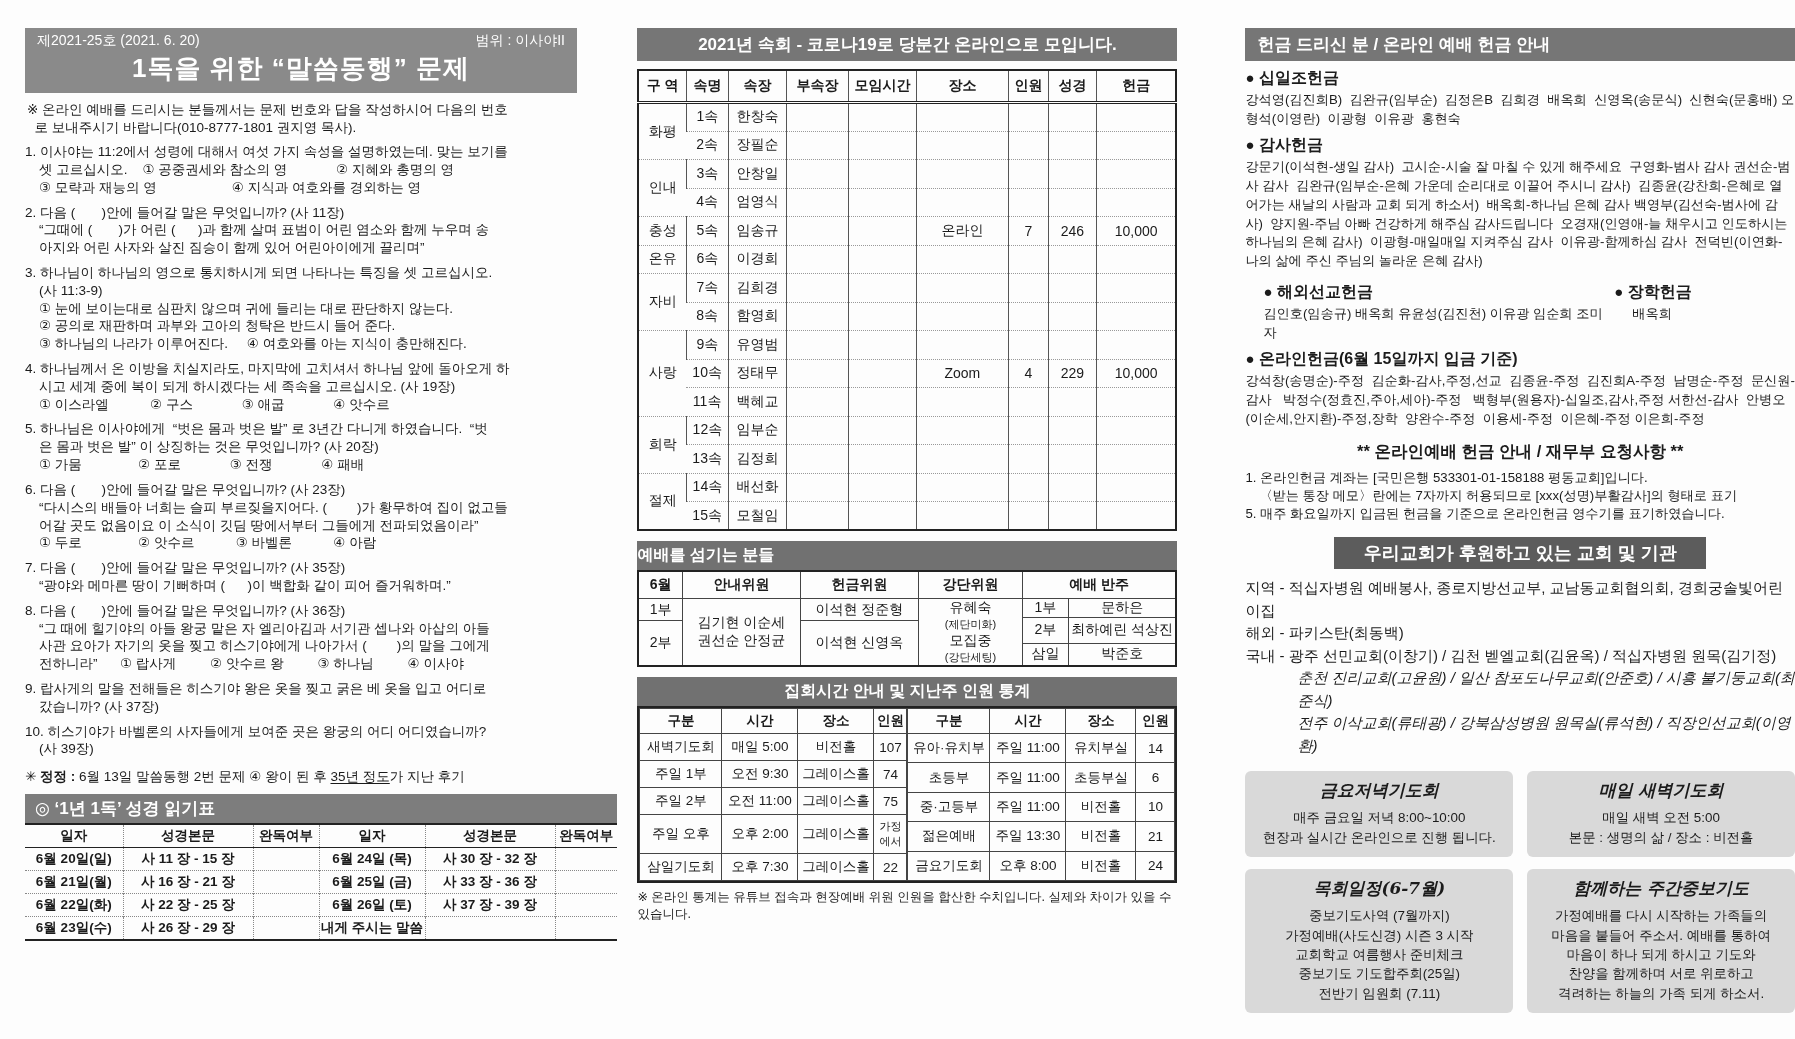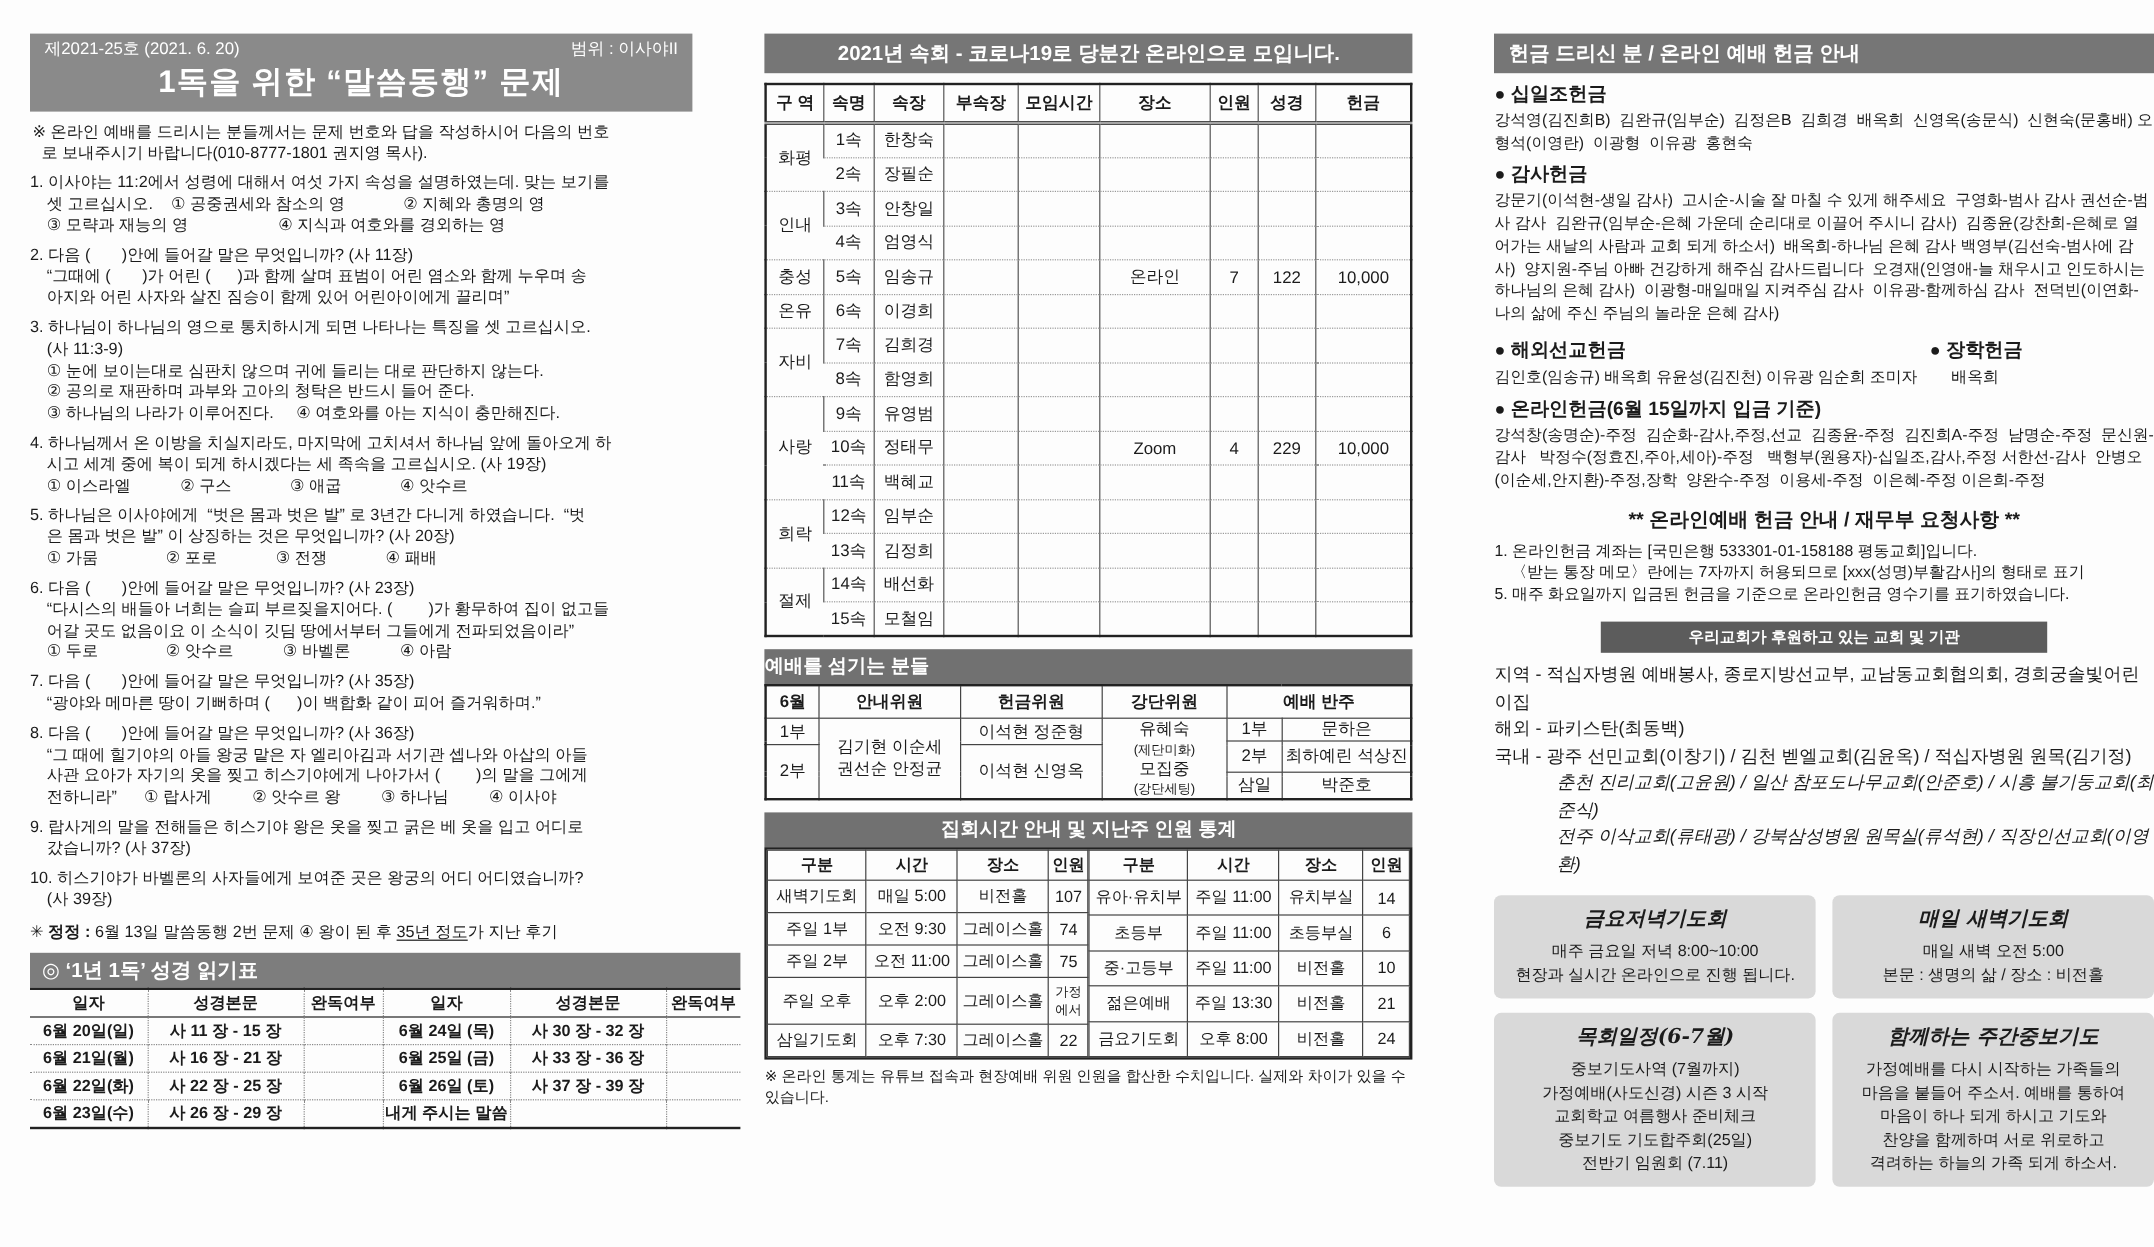--- a/index.html
+++ b/index.html
@@ -54,27 +54,27 @@
   table.stats td { font-size:13.5px; text-align:center; border:1px solid #444; padding:4px 0; height:26px; }
   table.stats td.tiny { font-size:11px; }
   .stats-note { font-size:12.5px; margin-top:6px; }
 
   
   .right-bar { padding:5px 12px; font-size:17px; background:#767676; }
   .section { margin-top:7px; }
   .sec-title { font-size:16px; font-weight:bold; margin:4px 0 2px; }
   .sec-title .dot { font-size:15px; }
   .sec-body { font-size:13.2px; line-height:1.42; white-space:pre-wrap; }
-  .two-col { display:flex; }
+  .two-col { display:flex;margin-left:18px; }
   .two-col .left-part { width:66%; }
   .two-col .right-part { width:34%; }
   .notice-title { text-align:center; font-size:16.5px; font-weight:bold; margin:12px 0 6px; }
   .notice-line { font-size:13.2px; line-height:1.38; white-space:pre-wrap; }
   .notice-line.ind { padding-left:14px; }
-  .support-bar { display:block; margin:14px auto 8px; width:372px; text-align:center; background:#5c5c5c; color:#fff; font-weight:bold; font-size:13px; padding:4px 0; }
+  .support-bar { display:block; margin:14px auto 8px; width:372px; text-align:center; background:#5c5c5c; color:#fff; font-weight:bold; font-size:18px; padding:4px 0; }
   .support-line { font-size:15px; line-height:1.5; }
   .support-line.ind { padding-left:52px;font-style:italic; }
   .boxes { display:grid; grid-template-columns:1fr 1fr; gap:12px 14px; margin-top:14px; }
   .info-box { background:#d9d9d9; border-radius:6px; padding:8px 6px 10px; text-align:center; }
   .box-title { font-family:"DejaVu Serif","Liberation Serif",serif; font-style:italic; font-weight:bold; font-size:17px; margin-bottom:6px; }
   .box-line { font-size:13.4px; line-height:1.45; }
 </style>
 </head>
 <body>
 
@@ -256,21 +256,21 @@
             <td class="c-offering"></td>
           </tr>
           <tr>
             <td class="grp" rowspan="1">충성</td>
             <td class="c-sok">5속</td>
             <td class="c-leader">임송규</td>
             <td class="c-vice"></td>
             <td class="c-time"></td>
             <td class="c-place">온라인</td>
             <td class="c-count">7</td>
-            <td class="c-bible">122</td>
+            <td class="c-bible">246</td>
             <td class="c-offering">10,000</td>
           </tr>
           <tr>
             <td class="grp" rowspan="1">온유</td>
             <td class="c-sok">6속</td>
             <td class="c-leader">이경희</td>
             <td class="c-vice"></td>
             <td class="c-time"></td>
             <td class="c-place"></td>
             <td class="c-count"></td>

